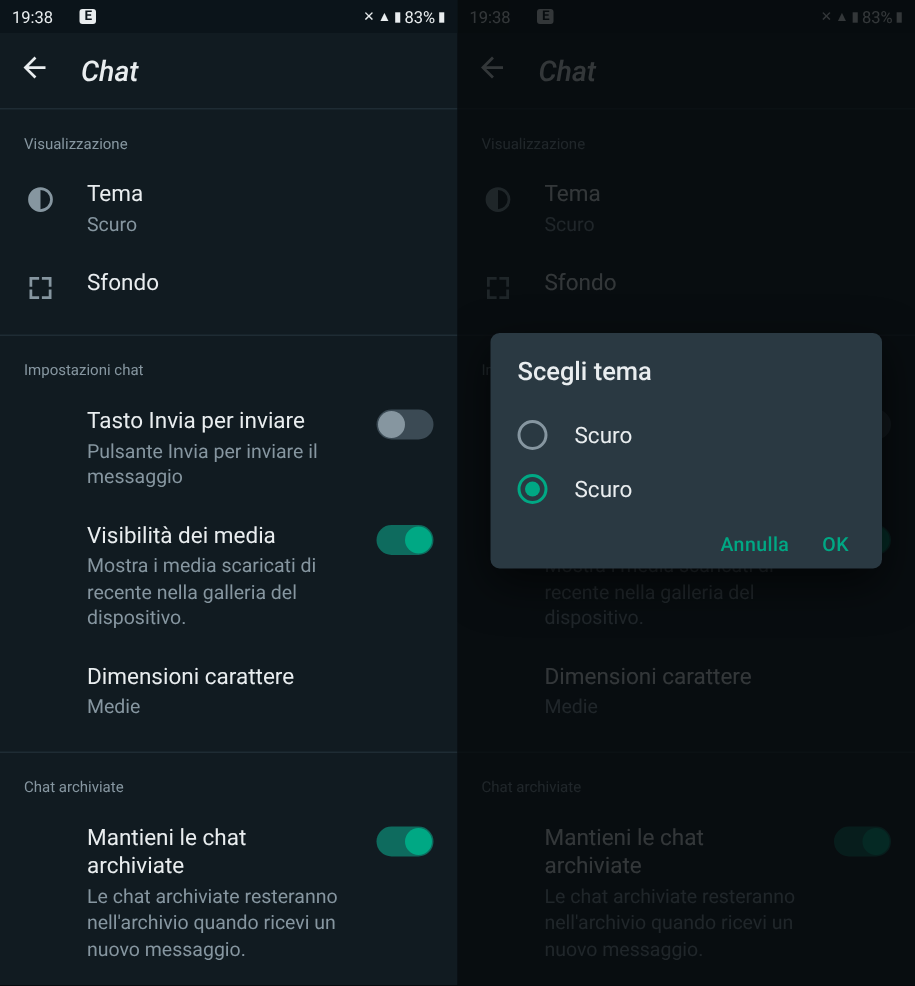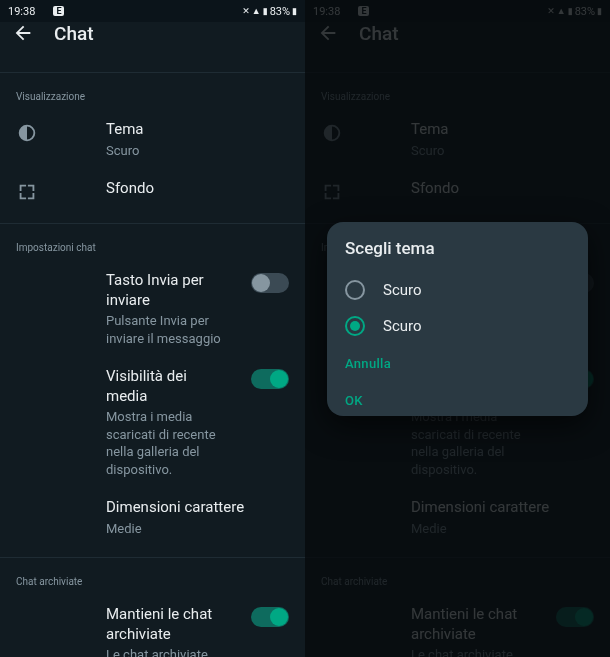--- a/index.html
+++ b/index.html
@@ -6,49 +6,49 @@
   body { background: #000; display: flex; width: 610px; height: 657px; overflow: hidden; }
   .pane { width: 305px; height: 657px; background: #111b21; color: #e9edef; position: relative; overflow: hidden; }
   .pane.dimmed > *:not(.dialog):not(.scrim) { opacity: 0.4; pointer-events: none; }
   .scrim { position: absolute; inset: 0; background: rgba(0,0,0,0.5); z-index: 5; }
 
   .statusbar { height: 22px; background: #0b141a; display: flex; align-items: center; justify-content: space-between; padding: 0 8px; font-size: 11px; color: #e9edef; }
   .statusbar .left { display: flex; align-items: center; gap: 18px; }
   .statusbar .right { display: flex; align-items: center; gap: 2px; }
   .e-badge { background: #e9edef; color: #0b141a; border-radius: 2px; padding: 0 3px; font-size: 9px; font-weight: 700; }
 
-  .appbar { height: 50px; display: flex; padding: 0 12px; gap: 20px; }
+  .appbar { height: 50px; display: flex; align-items: center; padding: 0 12px; gap: 20px; font-style: italic; }
   .appbar .title { font-size: 19px; font-weight: 500; }
   .back-icon svg { width: 22px; height: 22px; fill: #e9edef; }
 
   .section { padding: 10px 0; border-top: 1px solid #1f2c34; }
   .section:first-of-type { border-top: none; }
   .section-header { font-size: 10px; color: #8696a0; padding: 8px 16px; }
 
   .row { display: flex; align-items: flex-start; padding: 10px 16px 10px 16px; gap: 20px; }
   .row .icon-slot { width: 22px; display: flex; justify-content: center; padding-top: 2px; flex-shrink: 0; }
   .row .icon-slot svg { width: 22px; height: 22px; fill: #8696a0; }
-  .row .text { flex: 1; min-width: 0; margin-left: 48px; }
+  .row .text { flex: 1; min-width: 0; }
   .row .title { font-size: 15px; color: #e9edef; line-height: 1.3; }
   .row .subtitle { font-size: 13px; color: #8696a0; line-height: 1.35; margin-top: 2px; }
   .row.indent { padding-left: 58px; }
 
   .toggle { width: 38px; height: 20px; border-radius: 10px; background: #3b4a54; position: relative; flex-shrink: 0; margin-top: 2px; }
   .toggle::after { content:""; position:absolute; width: 18px; height: 18px; border-radius: 50%; background: #8696a0; top: 1px; left: 1px; transition: none; }
   .toggle.on { background: #0e6b5e; }
   .toggle.on::after { background: #00a884; left: 19px; }
 
-  .dialog { position: absolute; left: 22px; right: 22px; top: 222px; background: #2a3942; border-radius: 16px; box-shadow: 0 10px 30px rgba(0,0,0,0.6); z-index: 10; padding: 16px 18px 8px; }
+  .dialog { position: absolute; left: 22px; right: 22px; top: 222px; background: #2a3942; border-radius: 6px; box-shadow: 0 10px 30px rgba(0,0,0,0.6); z-index: 10; padding: 16px 18px 8px; }
   .dialog h3 { font-size: 17px; font-weight: 500; color: #e9edef; margin-bottom: 14px; }
   .radio-row { display: flex; align-items: center; gap: 18px; padding: 8px 0; }
   .radio { width: 20px; height: 20px; border: 2px solid #8696a0; border-radius: 50%; display: flex; align-items: center; justify-content: center; flex-shrink: 0; }
   .radio.checked { border-color: #00a884; }
   .radio.checked::after { content:""; width: 10px; height: 10px; border-radius: 50%; background: #00a884; }
   .radio-label { font-size: 15px; color: #e9edef; }
-  .dialog-actions { display: flex; justify-content: flex-end; gap: 22px; margin-top: 12px; padding-right: 4px; flex-direction: column; }
+  .dialog-actions { display: flex; justify-content: flex-end; gap: 22px; margin-top: 12px; padding-right: 4px; }
   .dialog-actions span { font-size: 13px; color: #00a884; text-transform: none; font-weight: 500; letter-spacing: 0.3px; }
 
   .sig { font-size: 9px; }
 </style>
 </head>
 <body>
 
 <div class="pane">
 
   <div class="statusbar">

